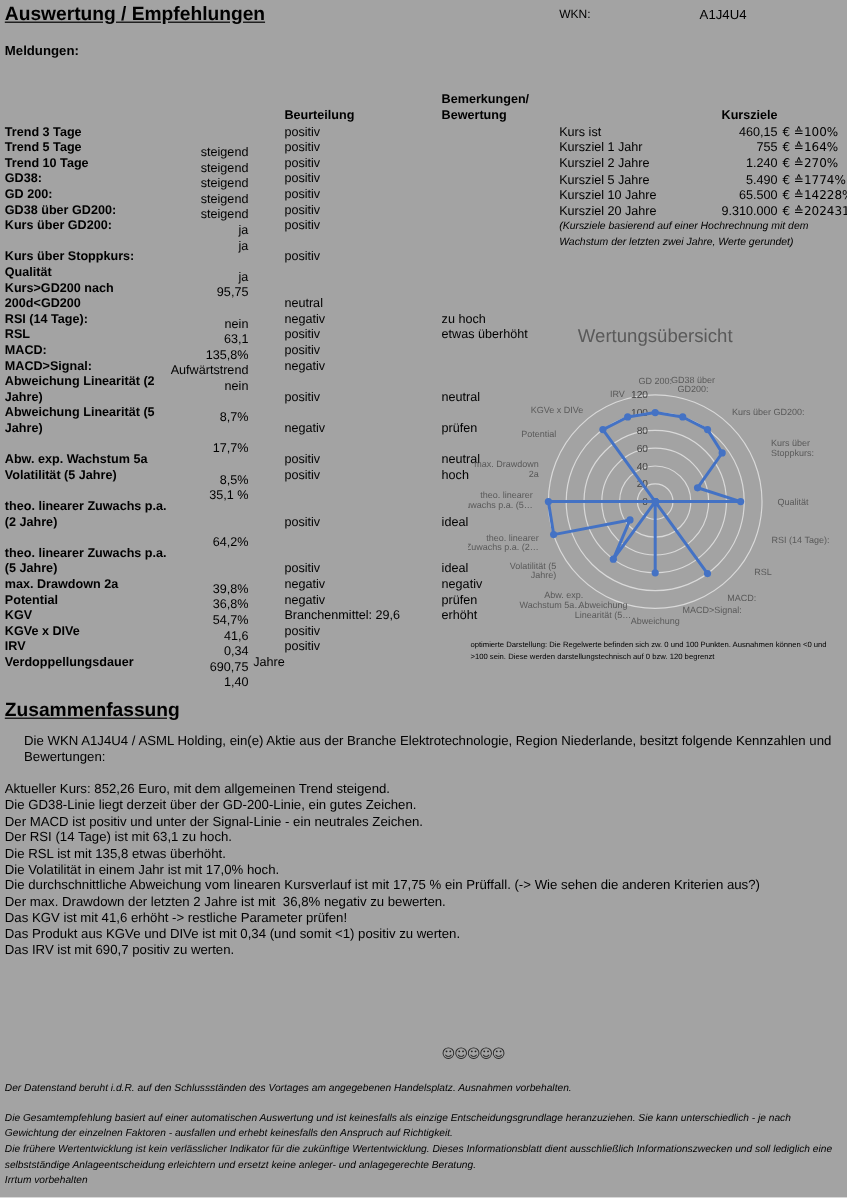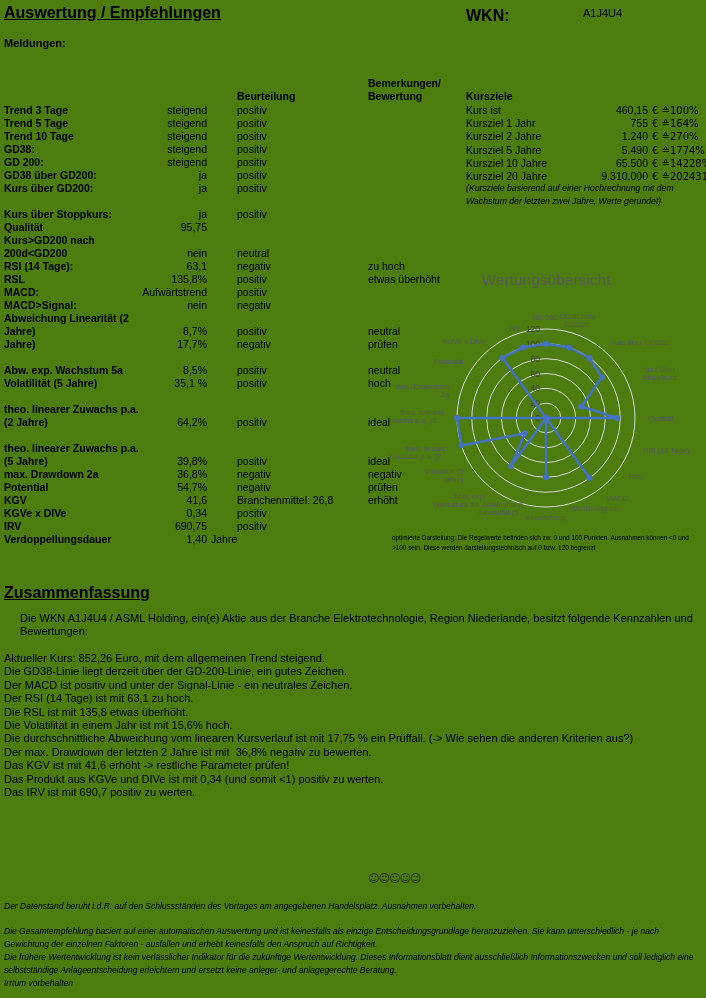--- a/index.html
+++ b/index.html
@@ -1,32 +1,32 @@
 <!DOCTYPE html>
 <html><head>
 <meta charset="utf-8">
 <style>
   html,body{margin:0;padding:0;background:#fff;}
-  #page{position:relative;width:706px;height:998px;background:#4d7c0f;overflow:hidden;
+  #page{position:relative;width:706px;height:998px;background:#a3a3a3;overflow:hidden;
         font-family:"Liberation Sans",sans-serif;color:#000;}
   .abs{position:absolute;}
   #doc-title{left:4px;top:4px;font-size:16px;font-weight:bold;text-decoration:underline;}
-  #wkn-label{left:466px;top:7px;font-size:16px;font-weight:bold;}
+  #wkn-label{left:466px;top:7px;font-size:10px;font-weight:normal;}
   #wkn-value{left:583px;top:7px;font-size:11px;}
   #meldungen-label{left:4px;top:37px;font-size:11px;font-weight:bold;}
   .colhead{font-size:10.5px;font-weight:bold;}
   #col-beurteilung{left:237px;top:90px;}
   #col-bem1{left:368px;top:77px;}
   #col-bem2{left:368px;top:90px;}
-  #kursziele-title{left:466px;top:90px;width:182px;text-align:left;font-size:10.5px;font-weight:bold;}
+  #kursziele-title{left:466px;top:90px;width:182px;text-align:right;font-size:10.5px;font-weight:bold;}
   
   #mrows{left:4px;top:104px;width:540px;}
   .trow{position:relative;height:13px;font-size:10.5px;line-height:13px;white-space:nowrap;}
   .c-label{position:absolute;left:0;font-weight:bold;}
-  .c-value{position:absolute;left:88px;width:115px;text-align:right;}
+  .c-value{position:absolute;left:88px;width:115px;text-align:right;margin-top:17px;}
   .c-suffix{position:absolute;left:207px;}
   .c-beurt{position:absolute;left:233px;}
   .c-bewert{position:absolute;left:364px;}
   
   #krows{left:466px;top:104px;width:240px;}
   .krow{position:relative;height:13.2px;font-size:10.5px;line-height:13.2px;white-space:nowrap;}
   .k-label{position:absolute;left:0;}
   .k-num{position:absolute;left:60px;width:122px;text-align:right;}
   .k-pct{position:absolute;left:186px;font-family:"DejaVu Sans",sans-serif;font-size:10px;}
   #kz-note{left:466px;top:182px;width:250px;font-size:8.7px;font-style:italic;line-height:13px;}
@@ -138,20 +138,23 @@
       <div class="trow">
         <span class="c-label">Abweichung Linearität (2</span>
       </div>
       <div class="trow">
         <span class="c-label">Jahre)</span>
         <span class="c-value">8,7%</span>
         <span class="c-beurt">positiv</span>
         <span class="c-bewert">neutral</span>
       </div>
       <div class="trow">
+        <span class="c-label">Abweichung Linearität (5</span>
+      </div>
+      <div class="trow">
         <span class="c-label">Jahre)</span>
         <span class="c-value">17,7%</span>
         <span class="c-beurt">negativ</span>
         <span class="c-bewert">prüfen</span>
       </div>
       <div class="trow"></div>
       <div class="trow">
         <span class="c-label">Abw. exp. Wachstum 5a</span>
         <span class="c-value">8,5%</span>
         <span class="c-beurt">positiv</span>
@@ -191,21 +194,21 @@
       </div>
       <div class="trow">
         <span class="c-label">Potential</span>
         <span class="c-value">54,7%</span>
         <span class="c-beurt">negativ</span>
         <span class="c-bewert">prüfen</span>
       </div>
       <div class="trow">
         <span class="c-label">KGV</span>
         <span class="c-value">41,6</span>
-        <span class="c-beurt">Branchenmittel: 26,8</span>
+        <span class="c-beurt">Branchenmittel: 29,6</span>
         <span class="c-bewert">erhöht</span>
       </div>
       <div class="trow">
         <span class="c-label">KGVe x DIVe</span>
         <span class="c-value">0,34</span>
         <span class="c-beurt">positiv</span>
       </div>
       <div class="trow">
         <span class="c-label">IRV</span>
         <span class="c-value">690,75</span>
@@ -316,21 +319,21 @@
   <div id="chart-footnote" class="abs">optimierte Darstellung: Die Regelwerte befinden sich zw. 0 und 100 Punkten. Ausnahmen können &lt;0 und &gt;100 sein. Diese werden darstellungstechnisch auf 0 bzw. 120 begrenzt</div>
 
   <div id="sum-title" class="abs">Zusammenfassung</div>
   <div id="sum-intro" class="abs">Die WKN A1J4U4 / ASML Holding, ein(e) Aktie aus der Branche Elektrotechnologie, Region Niederlande, besitzt folgende Kennzahlen und Bewertungen:</div>
   <div id="sum-lines" class="abs">
       <div class="sline">Aktueller Kurs: 852,26 Euro, mit dem allgemeinen Trend steigend.</div>
       <div class="sline">Die GD38-Linie liegt derzeit über der GD-200-Linie, ein gutes Zeichen.</div>
       <div class="sline">Der MACD ist positiv und unter der Signal-Linie - ein neutrales Zeichen.</div>
       <div class="sline">Der RSI (14 Tage) ist mit 63,1 zu hoch.</div>
       <div class="sline">Die RSL ist mit 135,8 etwas überhöht.</div>
-      <div class="sline">Die Volatilität in einem Jahr ist mit 15,6% hoch.</div>
+      <div class="sline">Die Volatilität in einem Jahr ist mit 17,0% hoch.</div>
       <div class="sline">Die durchschnittliche Abweichung vom linearen Kursverlauf ist mit 17,75 % ein Prüffall. (-&gt; Wie sehen die anderen Kriterien aus?)</div>
       <div class="sline">Der max. Drawdown der letzten 2 Jahre ist mit  36,8% negativ zu bewerten.</div>
       <div class="sline">Das KGV ist mit 41,6 erhöht -&gt; restliche Parameter prüfen!</div>
       <div class="sline">Das Produkt aus KGVe und DIVe ist mit 0,34 (und somit &lt;1) positiv zu werten.</div>
       <div class="sline">Das IRV ist mit 690,7 positiv zu werten.</div>
     </div>
 
   <div id="reco-smileys" class="abs">☺☺☺☺☺</div>
 
   <div id="disc1" class="abs">Der Datenstand beruht i.d.R. auf den Schlussständen des Vortages am angegebenen Handelsplatz. Ausnahmen vorbehalten.</div>

